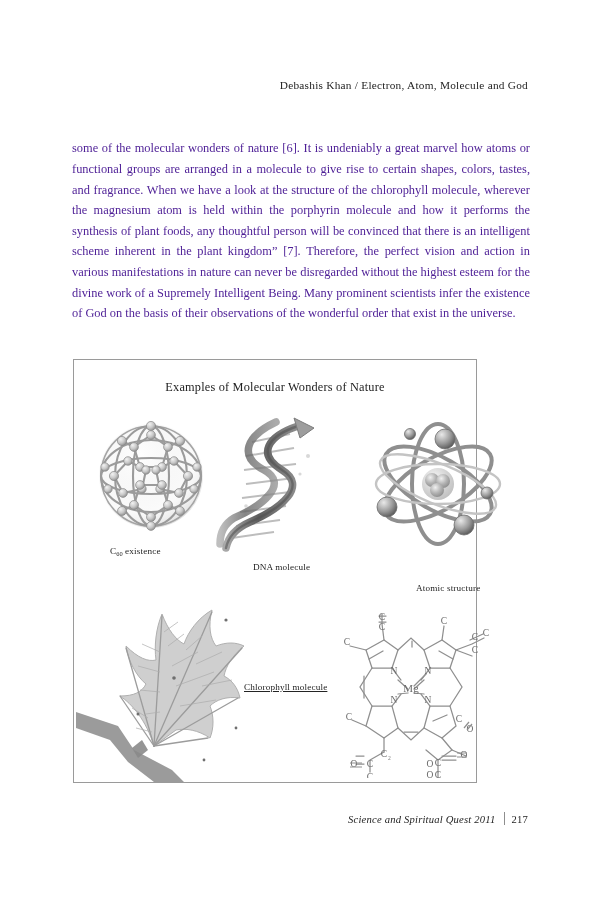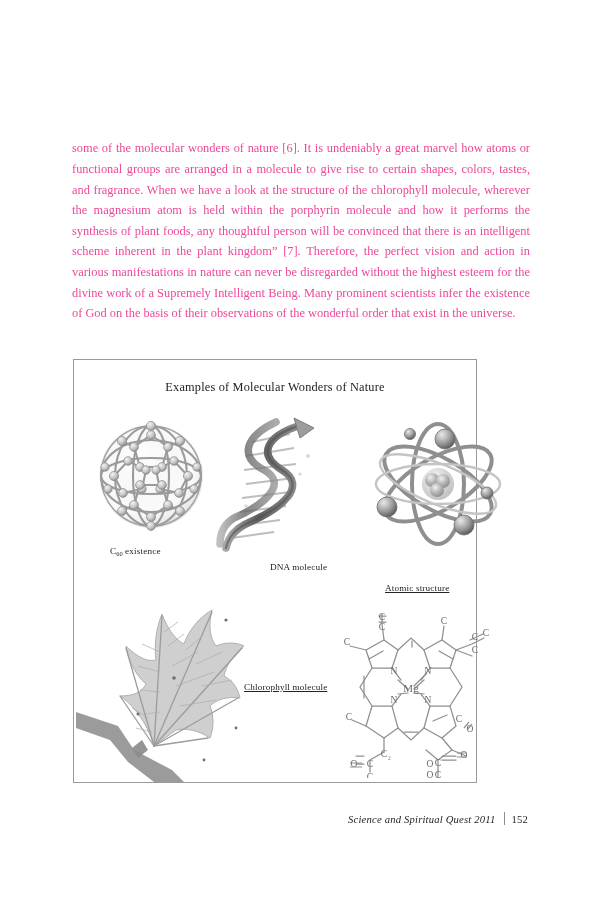--- a/index.html
+++ b/index.html
@@ -33,21 +33,21 @@
   
   .body-text {
     position: absolute;
     left: 72px;
     top: 126px;
     width: 458px;
     font-size: 12.4px;
     line-height: 20.6px;
     text-align: justify;
     text-justify: inter-word;
-    color: #ec4899;
+    color: #4c1d95;
     hyphens: none;
   }
 
   
   .figure-box {
     position: absolute;
     left: 73px;
     top: 359px;
     width: 404px;
     height: 424px;
@@ -77,23 +77,23 @@
   .fig-caption sub {
     font-size: 6.4px;
     vertical-align: -2px;
     letter-spacing: 0;
   }
 
   
   #art-c60        { left: 22px;  top: 55px;  width: 110px; height: 122px; }
   #cap-c60        { left: 36px;  top: 186px; }
   #art-dna        { left: 142px; top: 52px;  width: 112px; height: 145px; }
-  #cap-dna        { left: 196px; top: 202px; }
+  #cap-dna        { left: 179px; top: 202px; }
   #art-atom       { left: 295px; top: 58px;  width: 138px; height: 132px; }
-  #cap-atom       { left: 311px; top: 223px; text-decoration: underline; }
+  #cap-atom       { left: 342px; top: 223px; }
   #art-leaf       { left: 2px;   top: 240px; width: 170px; height: 182px; }
   #cap-chloro     { left: 170px; top: 322px; text-decoration: underline; }
   #art-chloro     { left: 252px; top: 250px; width: 168px; height: 168px; }
 
   .art-svg { display: block; width: 100%; height: 100%; }
 
   
   .footer {
     position: absolute;
     left: 72px;
@@ -119,20 +119,21 @@
   .footer .page-number {
     font-style: normal;
     letter-spacing: 0.2px;
   }
 </style>
 </head>
 <body>
 
 <div class="page">
 
+  <div class="running-header">Debashis Khan / Electron, Atom, Molecule and God</div>
 
   <p class="body-text">some of the molecular wonders of nature [6].  It is undeniably a great marvel how atoms or functional groups are arranged in a molecule to give rise to certain shapes, colors, tastes, and fragrance. When we have a look at the structure of the chlorophyll molecule, wherever the magnesium atom is held within the porphyrin molecule and how it performs the synthesis of plant foods, any thoughtful person will be convinced that there is an intelligent scheme inherent in the plant kingdom” [7]. Therefore, the perfect vision and action in various manifestations in nature can never be disregarded without the highest esteem for the divine work of a Supremely Intelligent Being. Many prominent scientists infer the existence of God on the basis of their observations of the wonderful order that exist in the universe.</p>
 
   <div class="figure-box">
 
     <div class="figure-title">Examples of Molecular Wonders  of Nature</div>
 
     <div class="fig-item" id="art-c60">
       <svg class="art-svg" viewBox="0 0 110 122">
         <defs>
@@ -415,16 +416,16 @@
           <path d="M131,143 L141,143 M131,147 L141,147"></path>
           <path d="M138,118 L143,112"></path>
           <path d="M141,120 L146,114"></path>
         </g>
       </svg>
     </div>
 
   </div>
 
   <div class="footer">
-    <span class="journal">Science and Spiritual Quest 2011</span><span class="rule"></span><span class="page-number">152</span>
+    <span class="journal">Science and Spiritual Quest 2011</span><span class="rule"></span><span class="page-number">217</span>
   </div>
 
 </div>
 
 </body></html>

